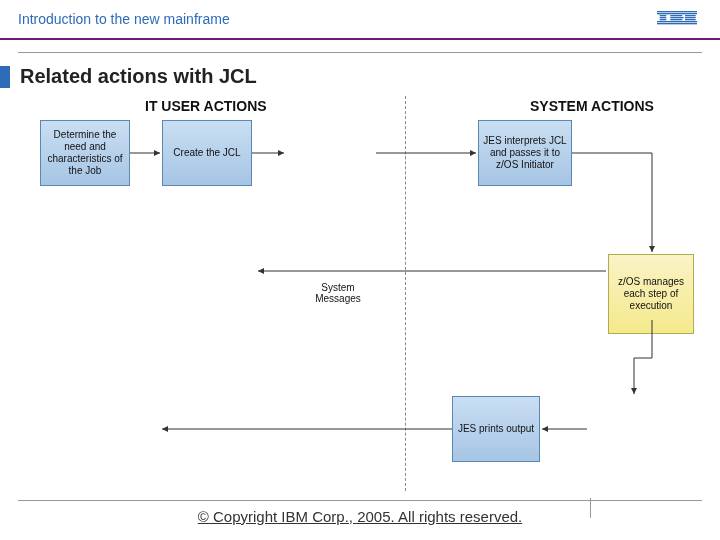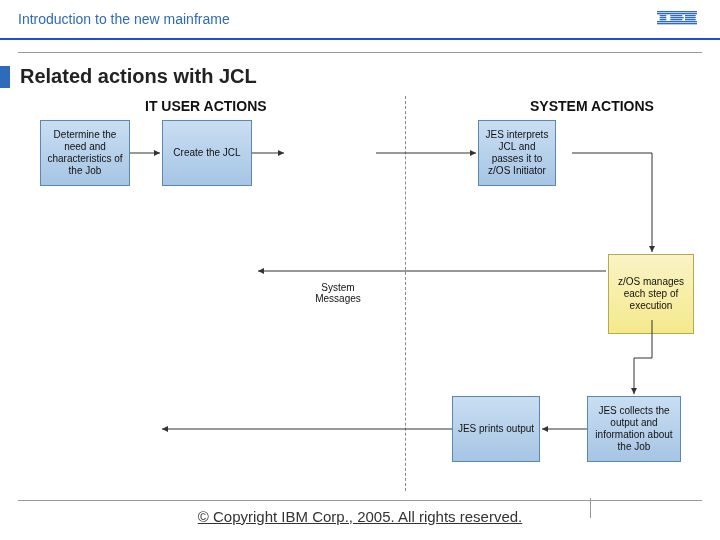--- a/index.html
+++ b/index.html
@@ -1,17 +1,17 @@
 <!DOCTYPE html>
 <html><head>
 <meta charset="utf-8">
 <style>
   * { margin: 0; padding: 0; box-sizing: border-box; }
   body { width: 720px; height: 540px; background: #fff; font-family: Arial, sans-serif; position: relative; overflow: hidden; }
-  .header { height: 40px; border-bottom: 2px solid #1d4ed8; display: flex; align-items: center; justify-content: space-between; padding: 0 18px; }
+  .header { height: 40px; border-bottom: 2px solid #701a75; display: flex; align-items: center; justify-content: space-between; padding: 0 18px; }
   .header-title { color: #2e6bb8; font-size: 14px; }
   .ibm-logo { display: flex; gap: 2px; align-items: center; }
   .ibm-logo svg { height: 16px; }
   .divider-top { margin: 12px 18px 0 18px; border-top: 1px solid #999; }
   .slide-title { display: flex; align-items: center; margin: 12px 0 8px 0; padding-left: 0; }
   .title-bar { width: 10px; height: 22px; background: #2e6bb8; margin-right: 10px; }
   .slide-title-text { font-size: 20px; font-weight: bold; color: #222; }
   .diagram { position: relative; width: 700px; height: 400px; margin-left: 10px; }
   .col-header { position: absolute; font-size: 14px; font-weight: bold; color: #111; }
   .box { position: absolute; text-align: center; font-size: 10px; color: #111; display: flex; align-items: center; justify-content: center; padding: 4px; line-height: 1.2; }
@@ -58,25 +58,24 @@
 
 <div class="diagram">
 
   <div class="col-header" style="left:135px; top:2px;">IT USER ACTIONS</div>
   <div class="col-header" style="left:520px; top:2px;">SYSTEM ACTIONS</div>
 
   <div class="dashed" style="left:395px; top:0; height:395px;"></div>
 
   <div class="box box-blue" style="left:30px; top:24px; width:90px; height:66px;">Determine the need and characteristics of the Job</div>
   <div class="box box-blue" style="left:152px; top:24px; width:90px; height:66px;">Create the JCL</div>
-  <div class="box box-blue" style="left:468px; top:24px; width:78px; height:66px;">JES interprets JCL and passes it to z/OS Initiator</div>
+  <div class="box box-blue" style="left:468px; top:24px; width:94px; height:66px;">JES interprets JCL and passes it to z/OS Initiator</div>
 
   <div class="box box-yellow" style="left:598px; top:158px; width:86px; height:80px;">z/OS manages each step of execution</div>
 
-  <div class="box box-blue" style="left:577px; top:300px; width:94px; height:66px;">JES collects the output and information about the Job</div>
   <div class="box box-blue" style="left:442px; top:300px; width:88px; height:66px;">JES prints output</div>
 
   <div class="label-mid" style="left:288px; top:186px; width:80px;">System Messages</div>
 
   <svg style="position:absolute; left:0; top:0;" width="700" height="400">
     <defs>
       <marker id="ah" markerWidth="8" markerHeight="8" refX="6" refY="3" orient="auto">
         <path d="M0,0 L6,3 L0,6 Z" fill="#333"></path>
       </marker>
     </defs>

